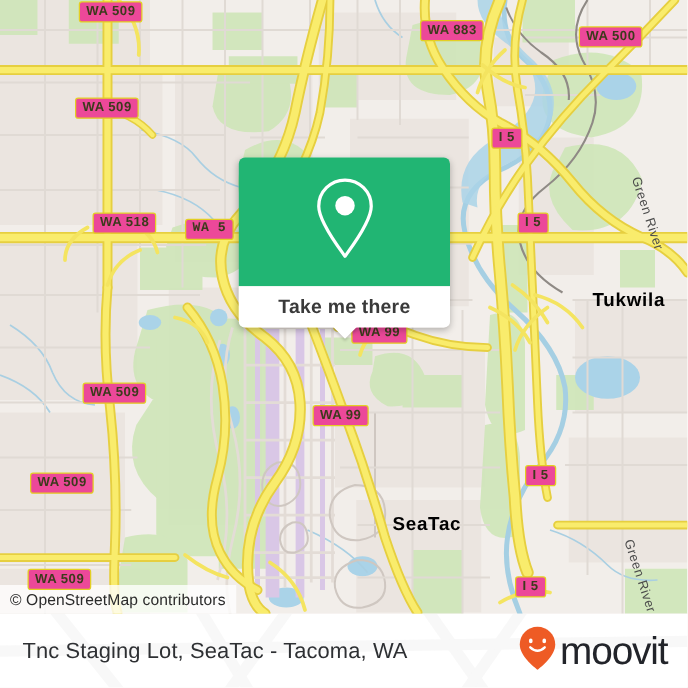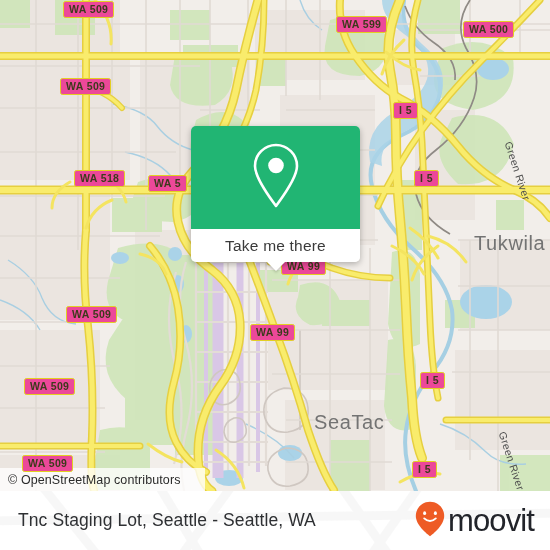--- a/index.html
+++ b/index.html
@@ -18,21 +18,21 @@
     background: #f2eeea;
     overflow: hidden;
   }
   .map-svg { position: absolute; left: 0; top: 0; }
 
   
   #attribution {
     position: absolute;
     left: 0; top: 468px;
     height: 23px;
-    padding: 3px 24px 0 8px;
+    padding: 3px 8px 0 8px;
     background: rgba(255,255,255,0.78);
     font-size: 12.5px;
     color: #2b2b2b;
     letter-spacing: .1px;
     white-space: nowrap;
     line-height: 19px;
   }
 
   
   #popup {
@@ -54,20 +54,21 @@
     height: 33px;
     background: #ffffff;
     border-radius: 0 0 5px 5px;
     display: flex; align-items: center; justify-content: center;
     position: relative;
   }
   #popup-foot-label {
     font-size: 15.5px;
     color: #3a3a3a;
     letter-spacing: .2px;
+    font-weight: bold;
   }
   #popup-tail {
     position: absolute;
     left: 50%; bottom: -9px;
     margin-left: -10px;
     width: 0; height: 0;
     border-left: 10px solid transparent;
     border-right: 10px solid transparent;
     border-top: 10px solid #ffffff;
     filter: drop-shadow(0 2px 1px rgba(0,0,0,0.15));
@@ -122,25 +123,26 @@
     font-size: 10.5px;
     font-weight: bold;
     letter-spacing: .4px;
     padding: 1.5px 5px 2px 5px;
     white-space: nowrap;
     line-height: 11px;
     z-index: 12;
   }
   .place-label {
     position: absolute;
-    color: #737373;
-    font-size: 20px;
+    color: #000000;
+    font-size: 15px;
     letter-spacing: .6px;
     white-space: nowrap;
     z-index: 11;
+    font-weight: bold;
   }
   .river-label {
     position: absolute;
     color: #4b4b4b;
     font-size: 10.5px;
     letter-spacing: .4px;
     white-space: nowrap;
     z-index: 11;
   }
 </style>
@@ -378,26 +380,26 @@
     <div>
       <div class="place-label" style="left:474px; top:232px;">Tukwila</div>
       <div class="place-label" style="left:314px; top:411px;">SeaTac</div>
 
       <div class="river-label" style="left:514px; top:140px; transform:rotate(72deg); transform-origin:0 0;">Green River</div>
       <div class="river-label" style="left:508px; top:430px; transform:rotate(72deg); transform-origin:0 0;">Green River</div>
     </div>
 
     <div>
       <div class="shield" style="left:63px;  top:1px;">WA 509</div>
-      <div class="shield" style="left:336px; top:16px;">WA 599</div>
+      <div class="shield" style="left:336px; top:16px;">WA 883</div>
       <div class="shield" style="left:463px; top:21px;">WA 500</div>
       <div class="shield" style="left:60px;  top:78px;">WA 509</div>
       <div class="shield" style="left:393px; top:102px;">I 5</div>
       <div class="shield" style="left:34px;  top:170px;margin-left:40px;">WA 518</div>
-      <div class="shield" style="left:148px; top:175px;">WA 5</div>
+      <div class="shield" style="left:148px; top:175px;font-family:Liberation Mono, monospace;">WA 5</div>
       <div class="shield" style="left:414px; top:170px;">I 5</div>
       <div class="shield" style="left:281px; top:258px;">WA 99</div>
       <div class="shield" style="left:66px;  top:306px;">WA 509</div>
       <div class="shield" style="left:250px; top:324px;">WA 99</div>
       <div class="shield" style="left:24px;  top:378px;">WA 509</div>
       <div class="shield" style="left:420px; top:372px;">I 5</div>
       <div class="shield" style="left:22px;  top:455px;">WA 509</div>
       <div class="shield" style="left:412px; top:461px;">I 5</div>
     </div>
 
@@ -424,21 +426,21 @@
       <g stroke="#f1f1f1" stroke-width="9" fill="none">
         <path d="M30 -20 L110 80"></path>
         <path d="M150 -20 L210 80"></path>
         <path d="M250 -30 L170 80"></path>
         <path d="M330 -20 L400 80"></path>
         <path d="M430 -20 L360 80"></path>
         <path d="M-10 30 L560 22"></path>
       </g>
     </svg>
 
-    <div id="footer-title">Tnc Staging Lot, Seattle - Seattle, WA</div>
+    <div id="footer-title">Tnc Staging Lot, SeaTac - Tacoma, WA</div>
 
     <div id="brand">
       <span>
         <svg width="30" height="36" viewBox="0 0 30 36">
           <path d="M15 0.8 C7.1 0.8 0.8 7.1 0.8 15 C0.8 24 12 33 15 35.2 C18 33 29.2 24 29.2 15 C29.2 7.1 22.9 0.8 15 0.8 Z" fill="#ee5b25"></path>
           <ellipse cx="9.6" cy="12.2" rx="1.5" ry="1.9" fill="#ffffff"></ellipse>
           <ellipse cx="20.4" cy="12.2" rx="1.5" ry="1.9" fill="#ffffff"></ellipse>
           <path d="M9.2 17.4 q5.8 5.4 11.6 0" stroke="#ffffff" stroke-width="1.9" fill="none" stroke-linecap="round"></path>
         </svg>
       </span>

